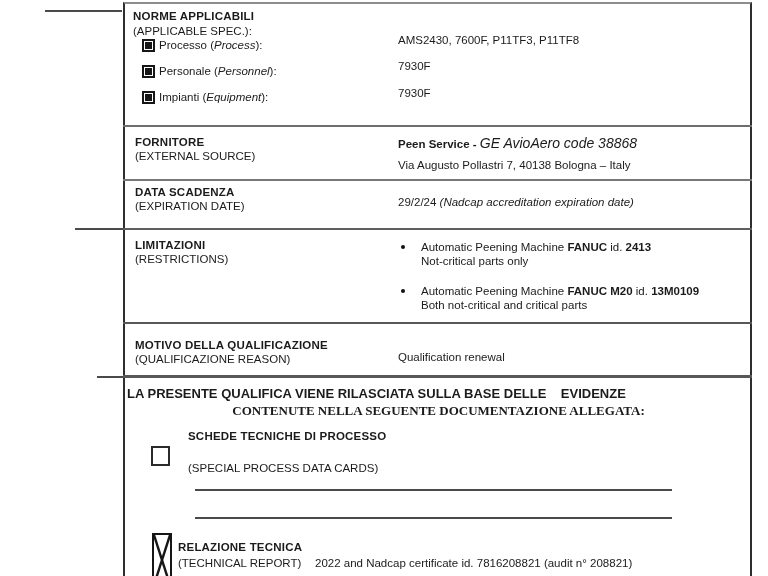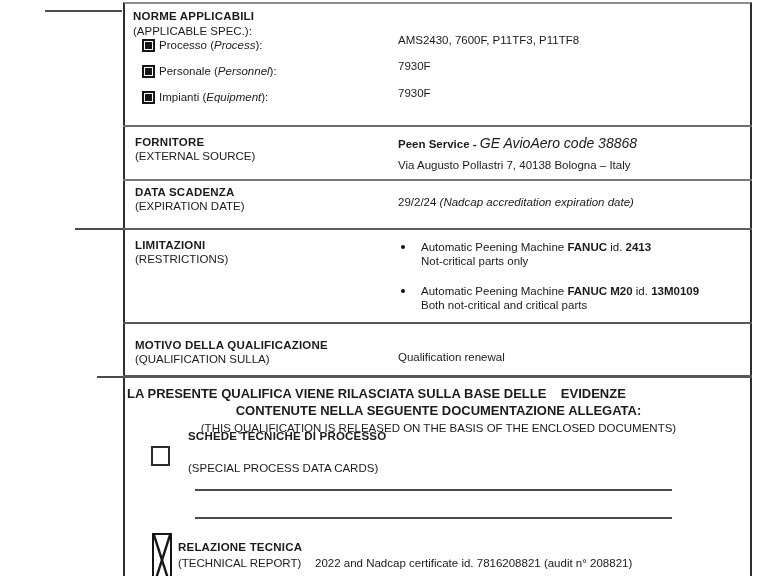--- a/index.html
+++ b/index.html
@@ -29,21 +29,21 @@
   .cbf::after { content:""; position:absolute; left:1px; top:1px; right:1px; bottom:1px; background:#161616; }
   .cbe { position:absolute; width:15px; height:16px; border:2px solid #2b2b2b; background:#fff; }
   .cbx { position:absolute; width:16px; height:50px; border:2px solid #161616; background:#fff; }
   .cbx svg { display:block; width:100%; height:100%; }
 
   .dot { position:absolute; width:4px; height:4px; border-radius:50%; background:#111; }
 
   .stmt1 { position:absolute; left:82px; top:386px; width:623px; 
            font-weight:bold; font-size:13px; line-height:16px; white-space:pre; }
   .stmt2 { position:absolute; left:82px; top:403px; width:623px; text-align:center;
-           font-weight:bold; font-size:13px; line-height:16px; }
+           font-weight:bold; font-size:13px; line-height:16px;font-family:Liberation Serif, serif; }
   .stmt3 { position:absolute; left:82px; top:421px; width:623px; text-align:center;
            font-size:11.5px; line-height:14px; }
   .blank-line { position:absolute; left:150px; width:477px; height:2px; background:#4a4a4a; }
 </style>
 </head>
 <body>
 
 <div id="page">
 
   <div class="mark" style="left:0;top:10px;width:77px"></div>
@@ -86,26 +86,25 @@
 
   <span class="dot" style="left:356px;top:245px"></span>
   <div class="abs fs" style="left:376px;top:240px"><span>Automatic Peening Machine </span><span class="b">FANUC</span><span> id. </span><span class="b">2413</span></div>
   <div class="abs fs" style="left:376px;top:254px">Not-critical parts only</div>
 
   <span class="dot" style="left:356px;top:289px"></span>
   <div class="abs fs" style="left:376px;top:284px"><span>Automatic Peening Machine </span><span class="b">FANUC M20</span><span> id. </span><span class="b">13M0109</span></div>
   <div class="abs fs" style="left:376px;top:298px">Both not-critical and critical parts</div>
 
   <div class="abs title" style="left:90px;top:338px">MOTIVO DELLA QUALIFICAZIONE</div>
-  <div class="abs fs" style="left:90px;top:352px">(QUALIFICATION SULLA)</div>
+  <div class="abs fs" style="left:90px;top:352px">(QUALIFICAZIONE REASON)</div>
   <div class="abs fs" style="left:353px;top:350px">Qualification renewal</div>
 
   <div class="stmt1">LA PRESENTE QUALIFICA VIENE RILASCIATA SULLA BASE DELLE    EVIDENZE</div>
   <div class="stmt2">CONTENUTE NELLA SEGUENTE DOCUMENTAZIONE ALLEGATA:</div>
-  <div class="stmt3">(THIS QUALIFICATION IS RELEASED ON THE BASIS OF THE ENCLOSED DOCUMENTS)</div>
 
   <span class="cbe" style="left:106px;top:446px"></span>
   <div class="abs title" style="left:143px;top:429px">SCHEDE TECNICHE DI PROCESSO</div>
   <div class="abs fs" style="left:143px;top:461px">(SPECIAL PROCESS DATA CARDS)</div>
   <div class="blank-line" style="top:489px"></div>
   <div class="blank-line" style="top:517px"></div>
 
   <span class="cbx" style="left:107px;top:533px">
     <svg viewBox="0 0 16 50" preserveAspectRatio="none">
       <line x1="0" y1="0" x2="16" y2="50" stroke="#161616" stroke-width="2.4"></line>

